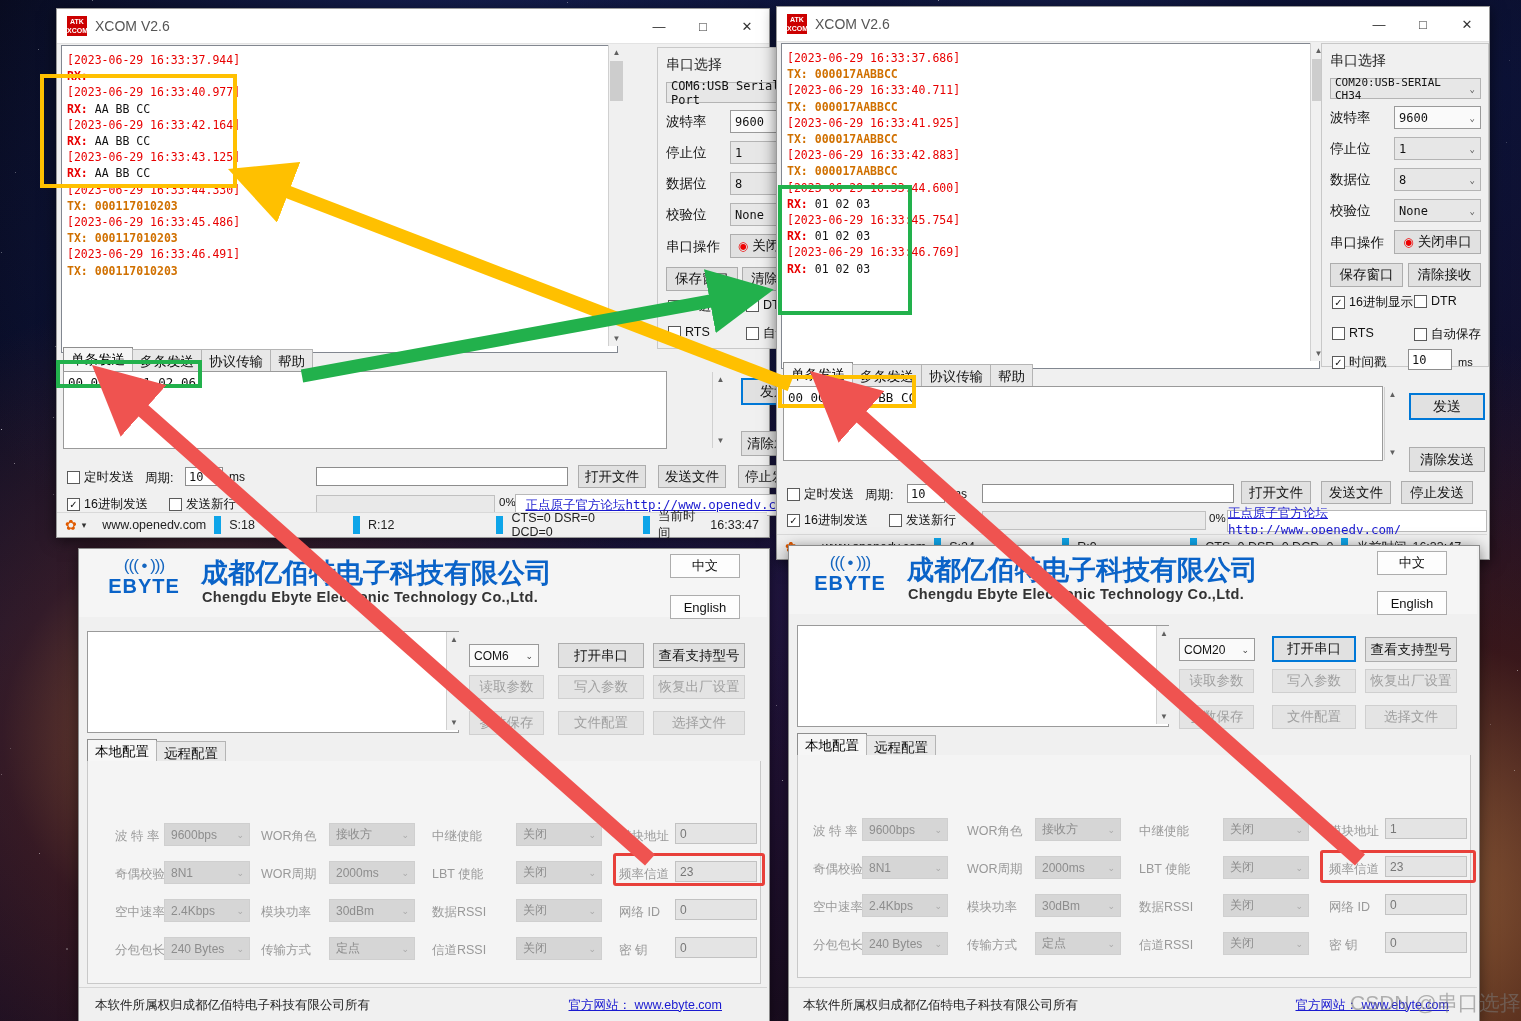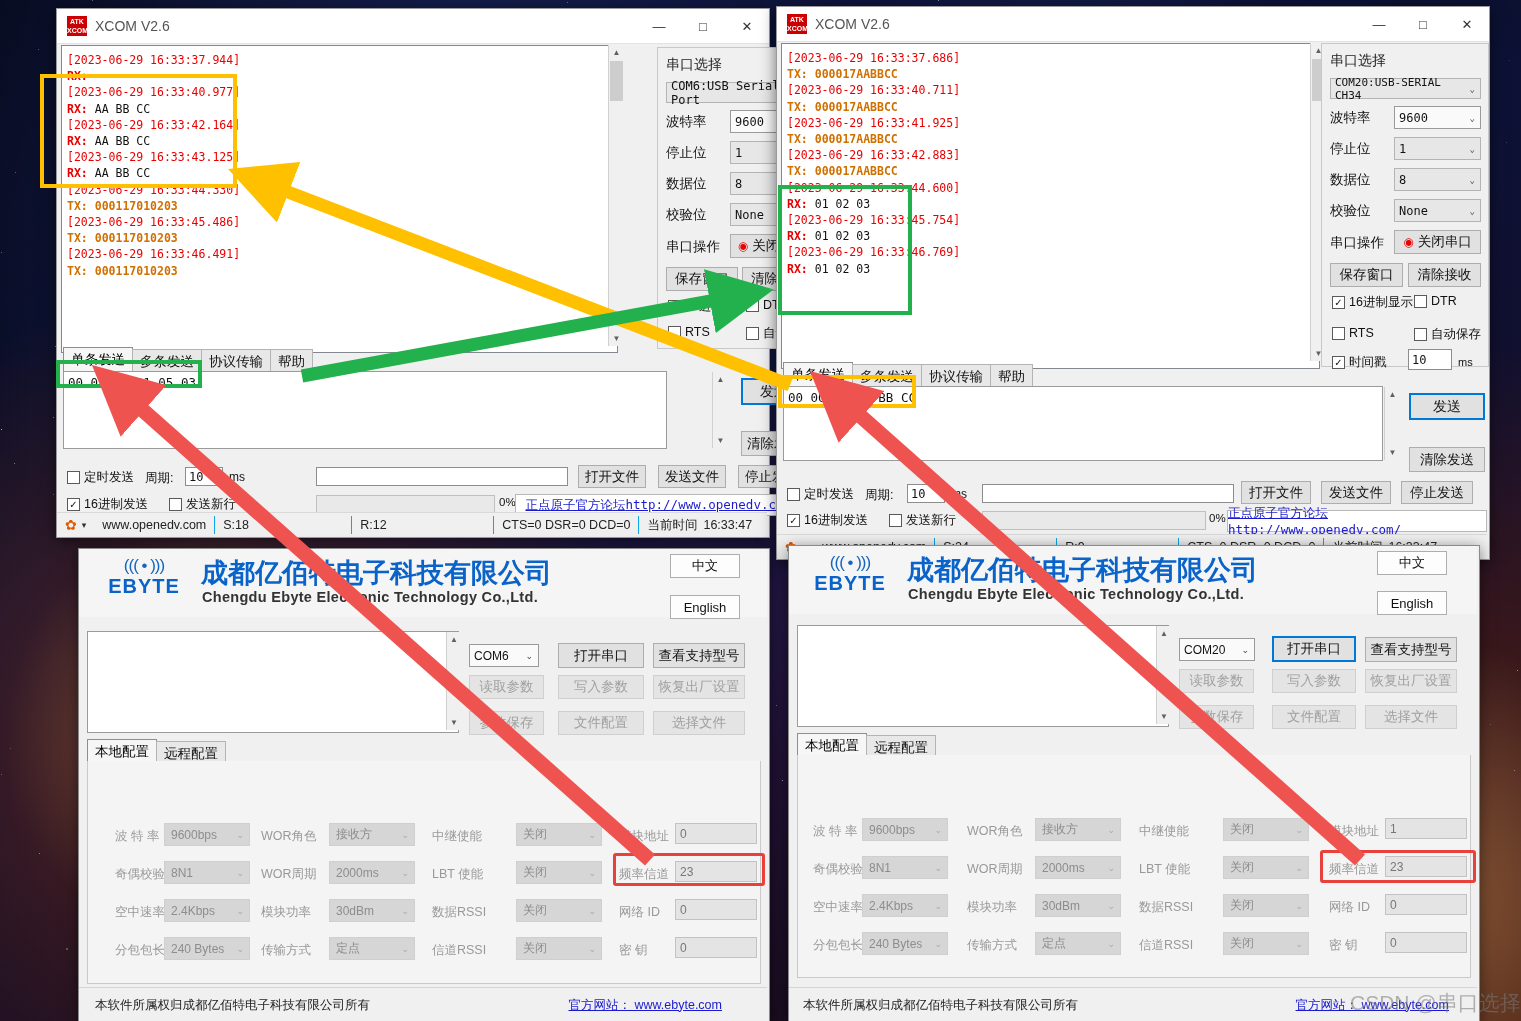--- a/index.html
+++ b/index.html
@@ -76,21 +76,21 @@
   .tab{font-size:13.5px;padding:3px 7px 3px 7px;border:1px solid #b4b4b4;
        border-bottom:none;background:#e8e8e8;color:#111;margin-right:-1px;}
   .tab.active{background:#f6f6f6;border-color:#8e8e8e;padding-bottom:5px;color:#000;}
 
   .sendarea{position:absolute;background:#fff;border:1px solid #9a9a9a;
             font-family:"DejaVu Sans Mono","Liberation Mono",monospace;
             font-size:12.5px;padding:3px 0 0 4px;color:#111;box-sizing:border-box;}
 
   .statusbar{position:absolute;background:#f0f0f0;border-top:1px solid #d9d9d9;
              display:flex;align-items:center;font-size:12.5px;color:#222;}
-  .sb-cell{padding:0 8px;border-right:1px solid #0ea5e9;height:18px;
+  .sb-cell{padding:0 8px;border-right:7px solid #0ea5e9;height:18px;
            display:flex;align-items:center;}
   .gear{color:#e05a00;font-size:14px;}
 
   .linkbar{position:absolute;background:#fff;border:1px solid #b9b9b9;
            display:flex;align-items:center;justify-content:center;}
   .linkbar a{color:#1a1ad0;text-decoration:underline;font-size:12.5px;
              font-family:"DejaVu Sans Mono","Liberation Mono",monospace;}
   .linkbar .cn{font-family:"Liberation Sans",sans-serif;}
 
   .prog{position:absolute;border:1px solid #c0c0c0;background:#e9e9e9;}
@@ -446,21 +446,21 @@
   </div>
 
   <div class="tabstrip" id="tabsL" style="left:6px;top:338px;">
       <div class="tab active">单条发送</div>
       <div class="tab">多条发送</div>
       <div class="tab">协议传输</div>
       <div class="tab">帮助</div>
     </div>
 
   <div class="sendarea" style="left:6px;top:362px;width:604px;height:78px;">
-    <span>00 01 17 01 05 03</span>
+    <span>00 01 17 01 02 06</span>
   </div>
   <div class="scrollv" style="left:655px;top:363px;width:15px;height:76px;">
     <div class="sc-arrow" style="top:0;">▲</div>
     <div class="sc-arrow" style="bottom:0;">▼</div>
   </div>
 
   <div class="btn blue" style="position:absolute;left:684px;top:369px;width:66px;height:27px;font-size:14px;">
     <span>发送</span>
   </div>
   <div class="btn" style="position:absolute;left:684px;top:422px;width:66px;height:25px;">

